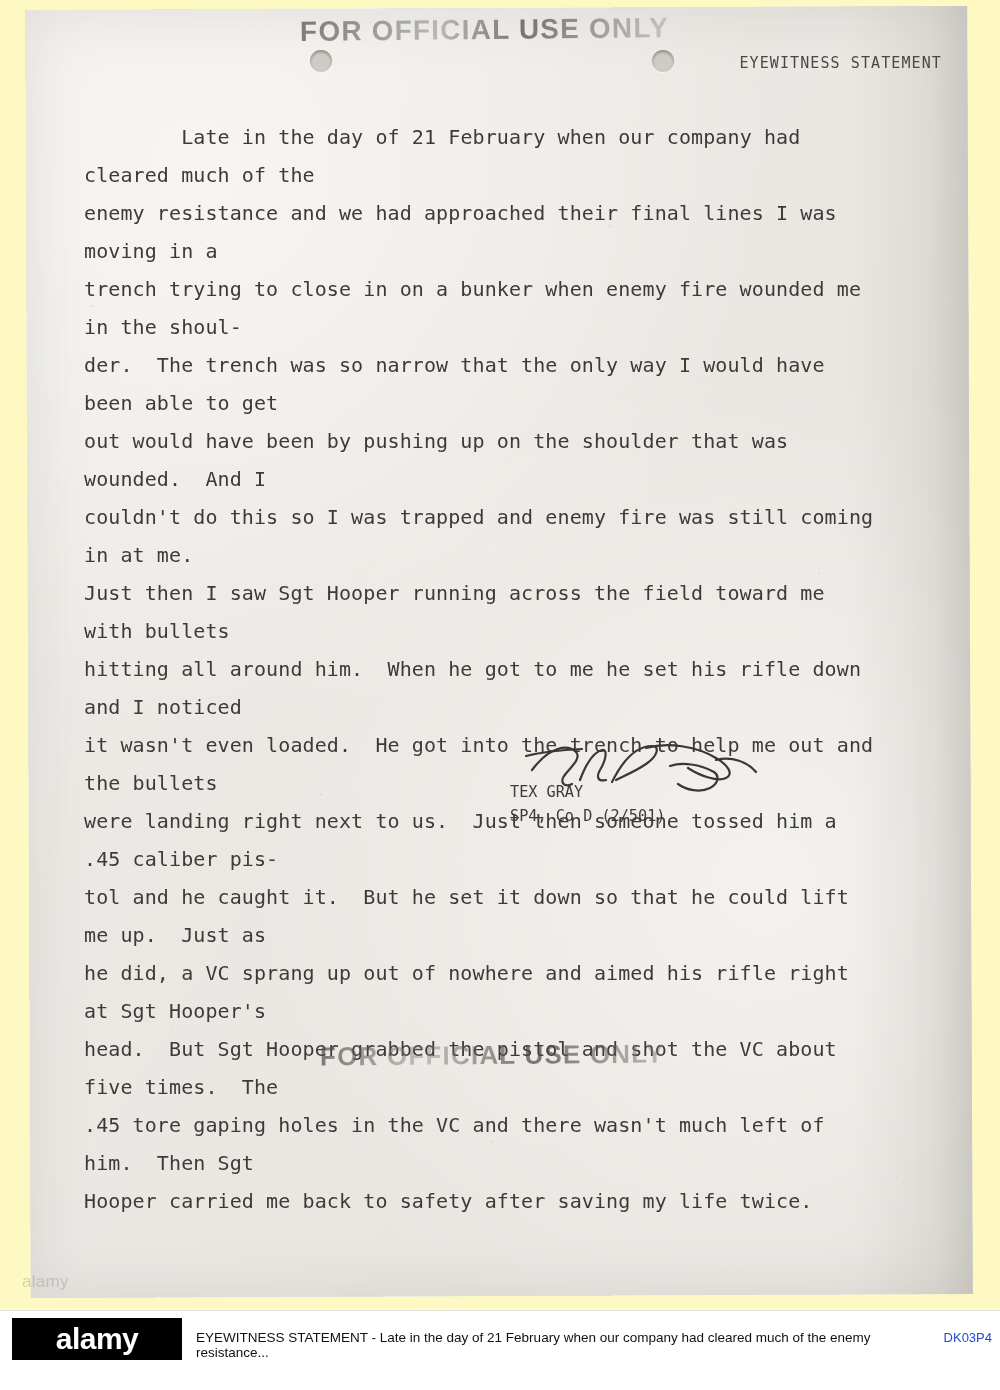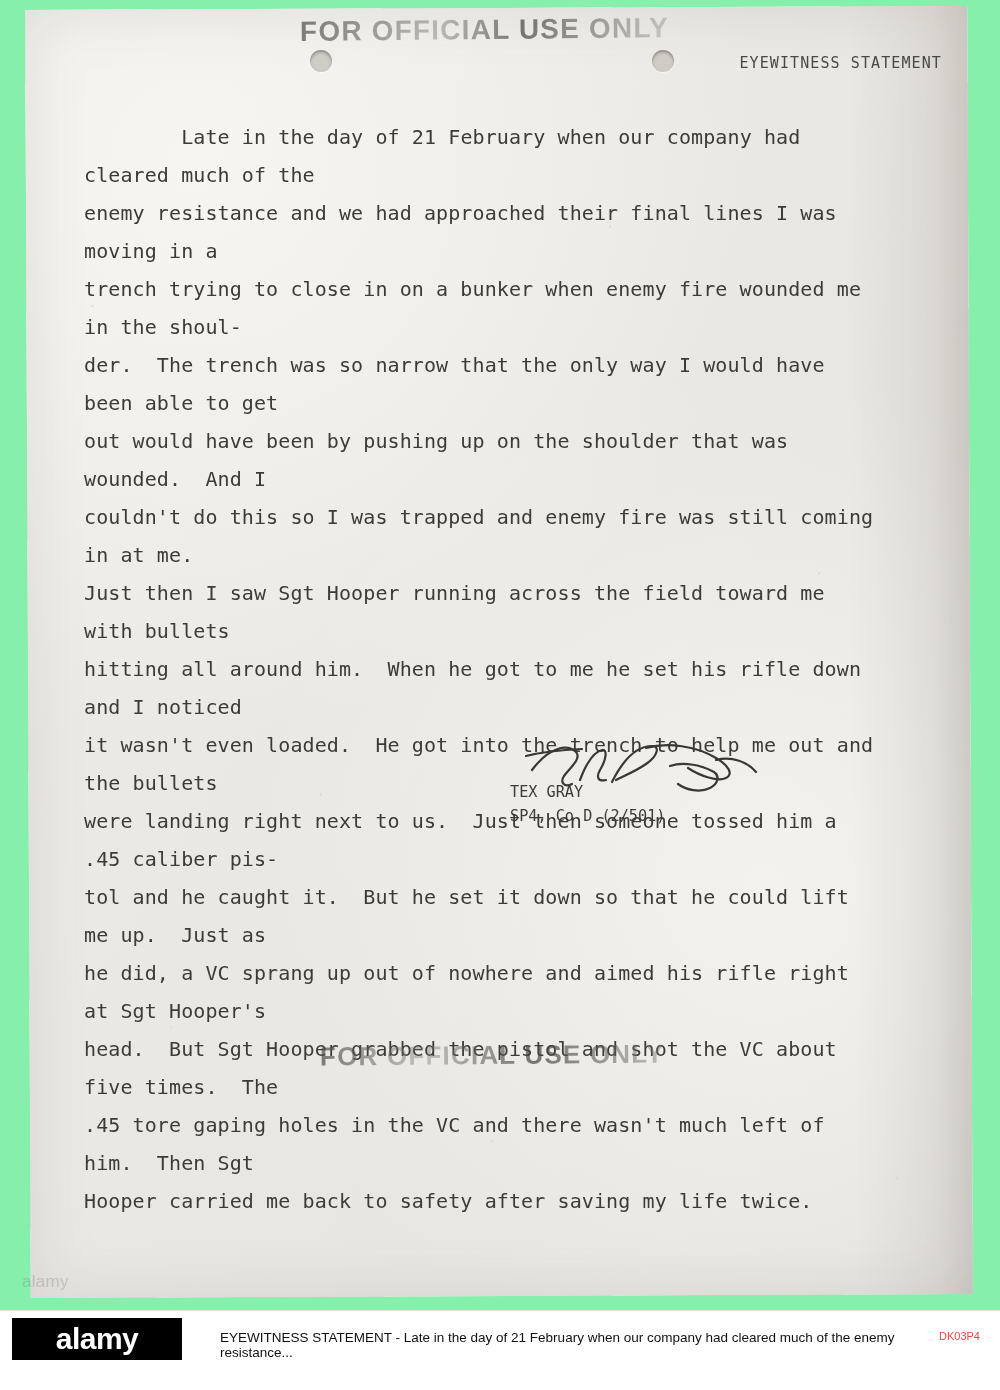--- a/index.html
+++ b/index.html
@@ -14,21 +14,21 @@
     font-family: "Liberation Sans", sans-serif;
     overflow: hidden;
   }
 
   
   #scan {
     position: absolute;
     left: 0; top: 0;
     width: 1000px;
     height: 1310px;
-    background: #86efac;
+    background: #fef9c3;
     overflow: hidden;
   }
   #paper {
     position: absolute;
     left: 28px;
     top: 8px;
     width: 942px;
     height: 1288px;
     background: #eceae6;
     background-image:
@@ -176,27 +176,26 @@
     align-items: center;
     justify-content: center;
   }
   #footer-caption {
     position: absolute;
     left: 196px; top: 1330px;
     font-size: 13.5px;
     color: #111111;
     font-family: "Liberation Sans", sans-serif;
     max-width: 700px;
-    margin-left: 24px;
   }
   #footer-id {
     position: absolute;
-    right: 20px; top: 1330px;
-    font-size: 11px;
-    color: #ef4444;
+    right: 8px; top: 1330px;
+    font-size: 13px;
+    color: #1d4ed8;
     font-family: "Liberation Sans", sans-serif;
   }
 </style>
 </head>
 <body>
 
 <div id="scan">
 
   <div id="paper">
     <div id="grain"></div>

